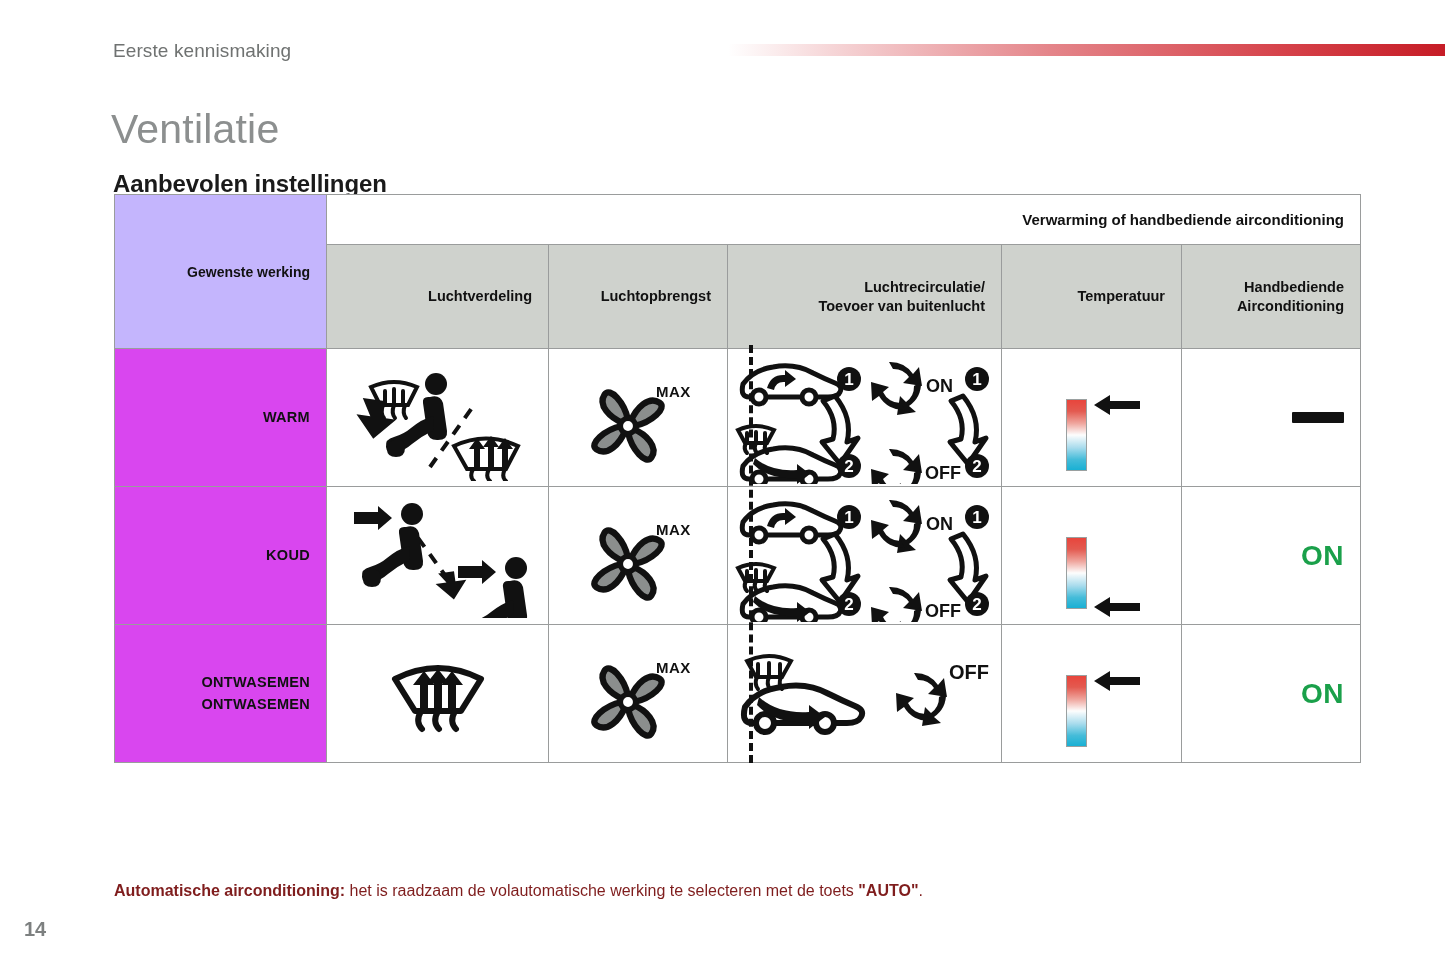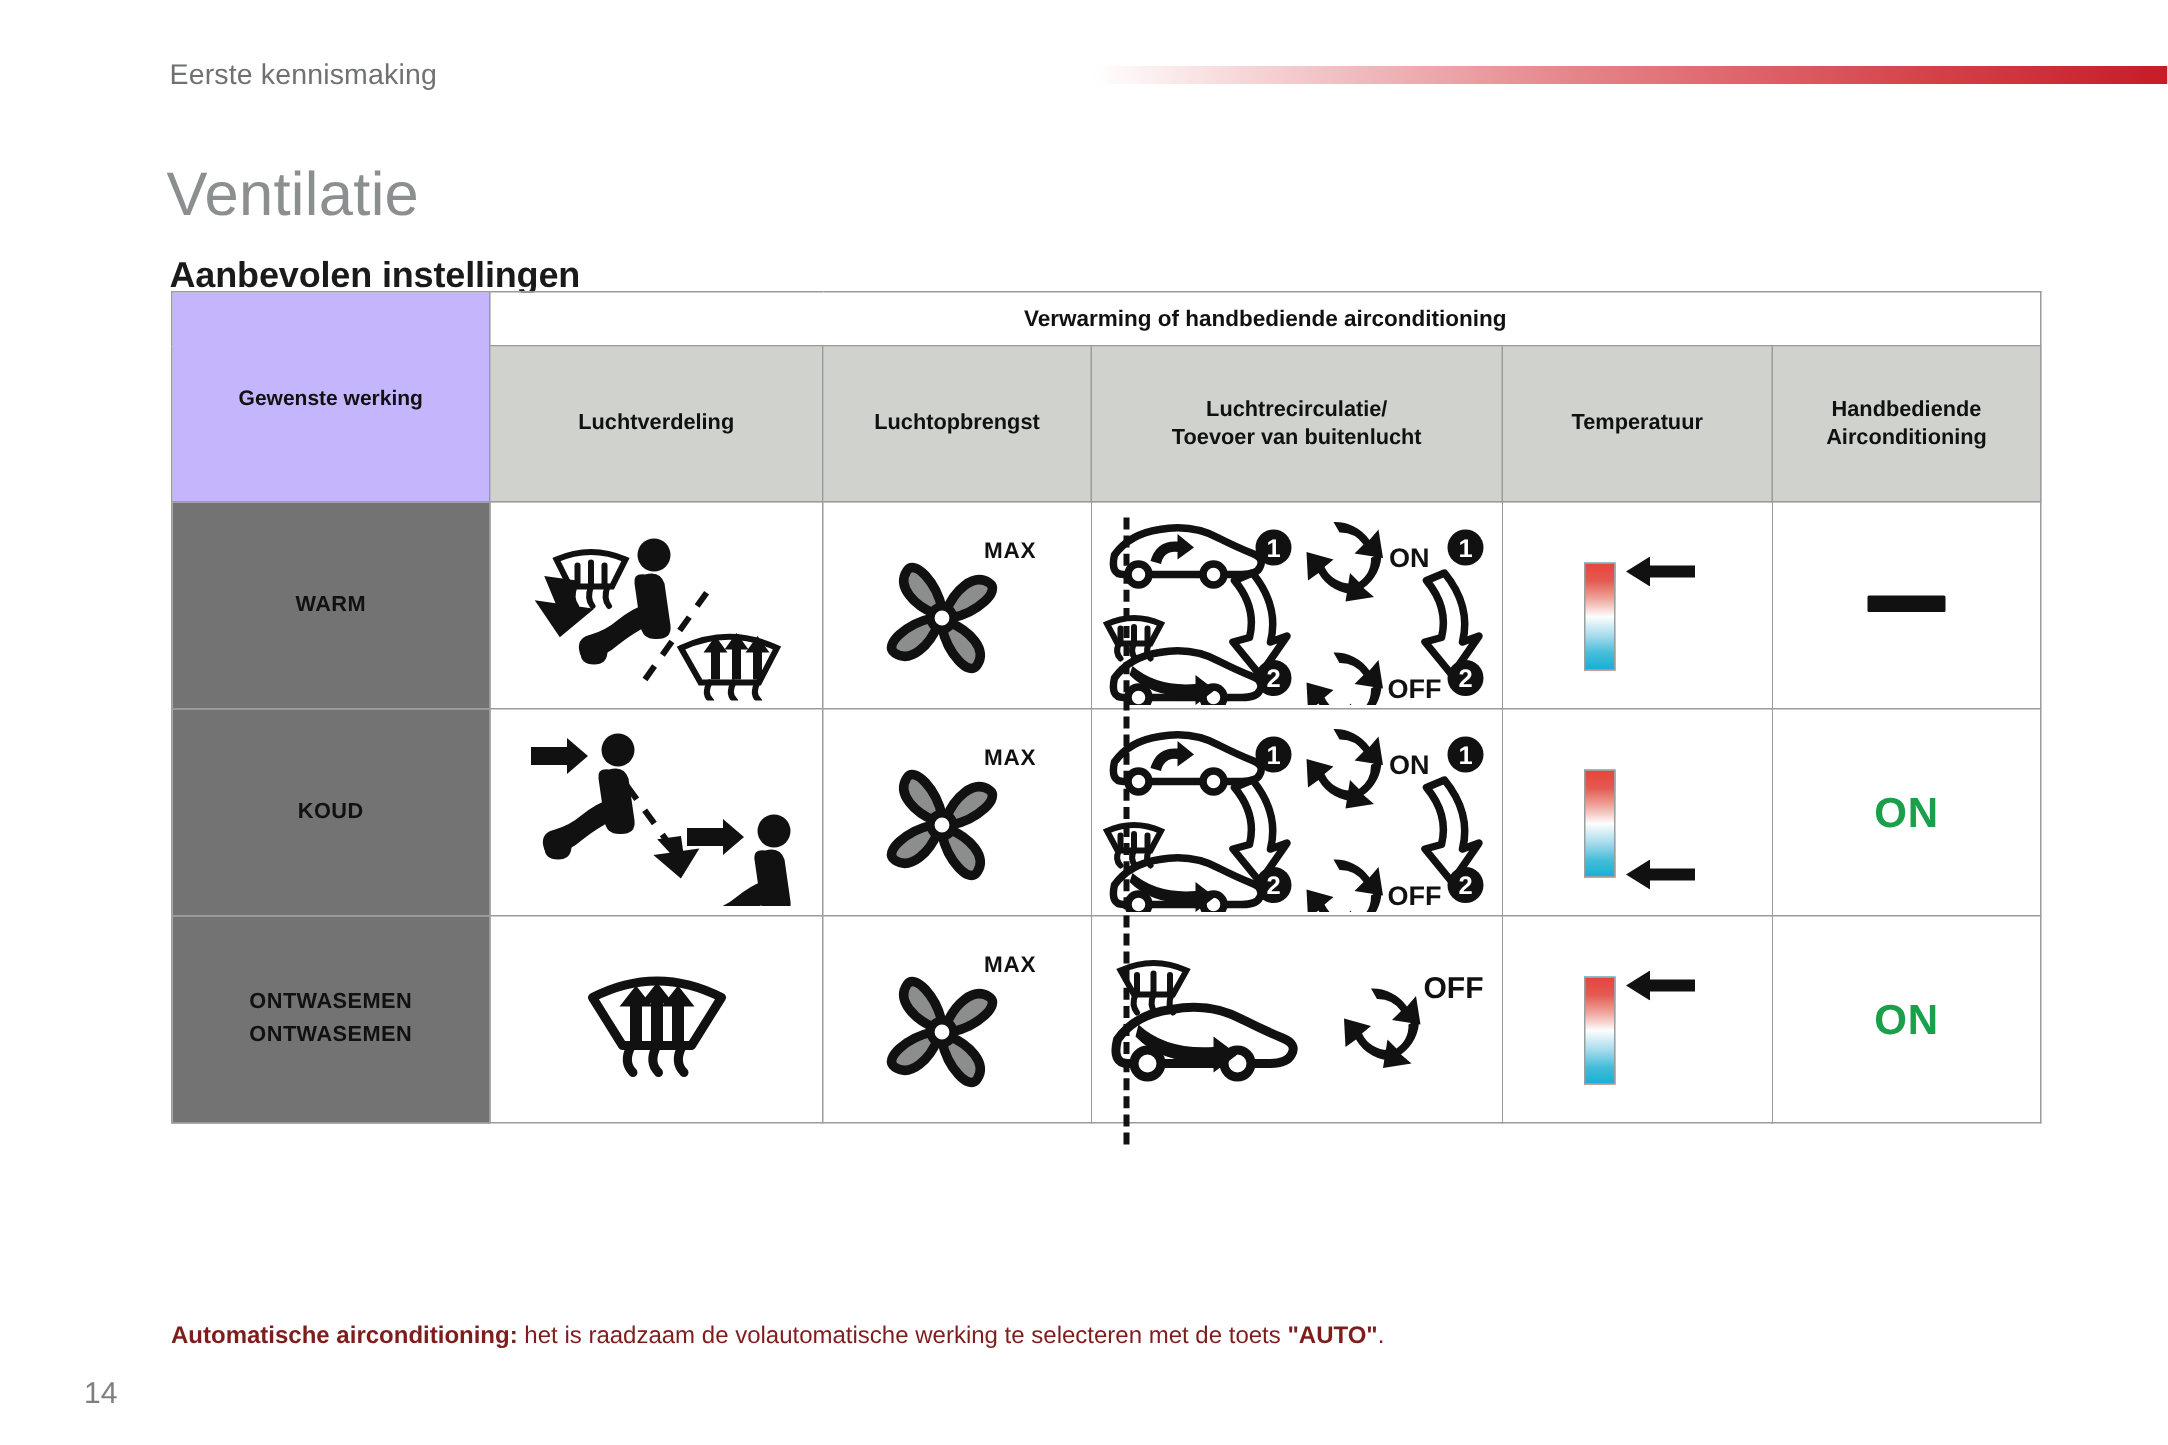--- a/index.html
+++ b/index.html
@@ -49,24 +49,24 @@
     position: absolute;
     left: 113px;
     top: 150px;
     font-size: 24px;
     font-weight: bold;
     color: #1a1a1a;
     letter-spacing: -.1px;
   }
   #page-number {
     position: absolute;
-    left: 56px;
+    left: 24px;
     top: 918px;
     font-size: 20px;
-    font-weight: normal;
+    font-weight: bold;
     color: #7d8080;
   }
   #footnote {
     position: absolute;
     left: 114px;
     top: 882px;
     font-size: 16px;
     color: #7f1d1d;
     white-space: nowrap;
   }
@@ -76,23 +76,23 @@
   #settings-table {
     position: absolute;
     left: 114px;
     top: 194px;
     width: 1246px;
     border-collapse: collapse;
     table-layout: fixed;
   }
   #settings-table td, #settings-table th {
     border: 1px solid #9a9c9c;
-    padding: 6px;
+    padding: 16px;
     vertical-align: middle;
-    text-align: center;
+    text-align: right;
   }
   .hdr {
     background: #cfd2cd;
     font-size: 14.5px;
     font-weight: bold;
     color: #111;
     line-height: 1.3;
   }
   .hdr-span {
     background: #ffffff;
@@ -101,21 +101,21 @@
     color: #111;
     height: 36px;
   }
   .hdr-corner {
     background: #c4b5fd;
     font-size: 14px;
     font-weight: bold;
     color: #111;
   }
   .rowlabel {
-    background: #737373;
+    background: #d946ef;
     font-size: 14.5px;
     font-weight: bold;
     color: #111;
     line-height: 1.45;
     letter-spacing: .3px;
     margin-left: 17px;
   }
   .cell { background: #fff; height: 138px; position: relative; }
 
   

